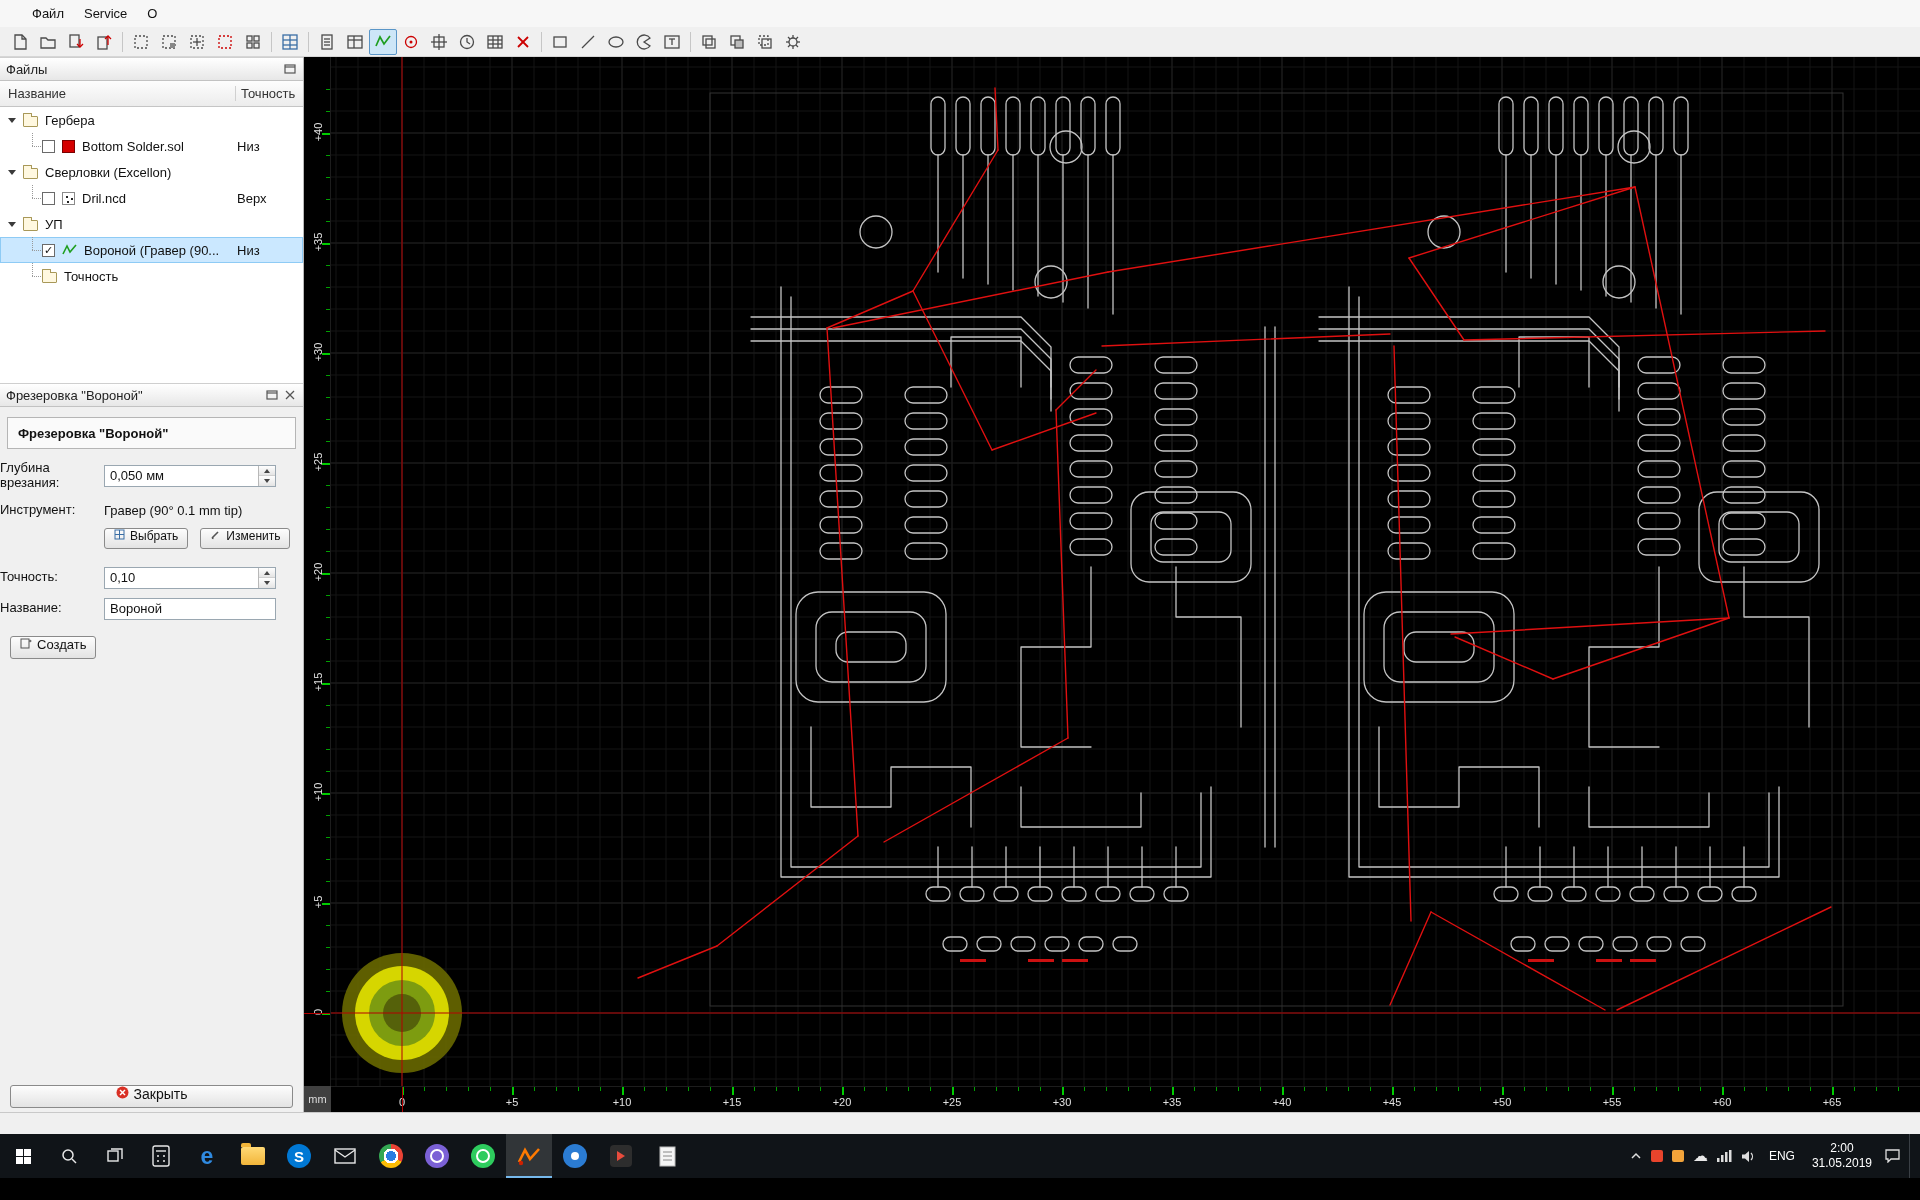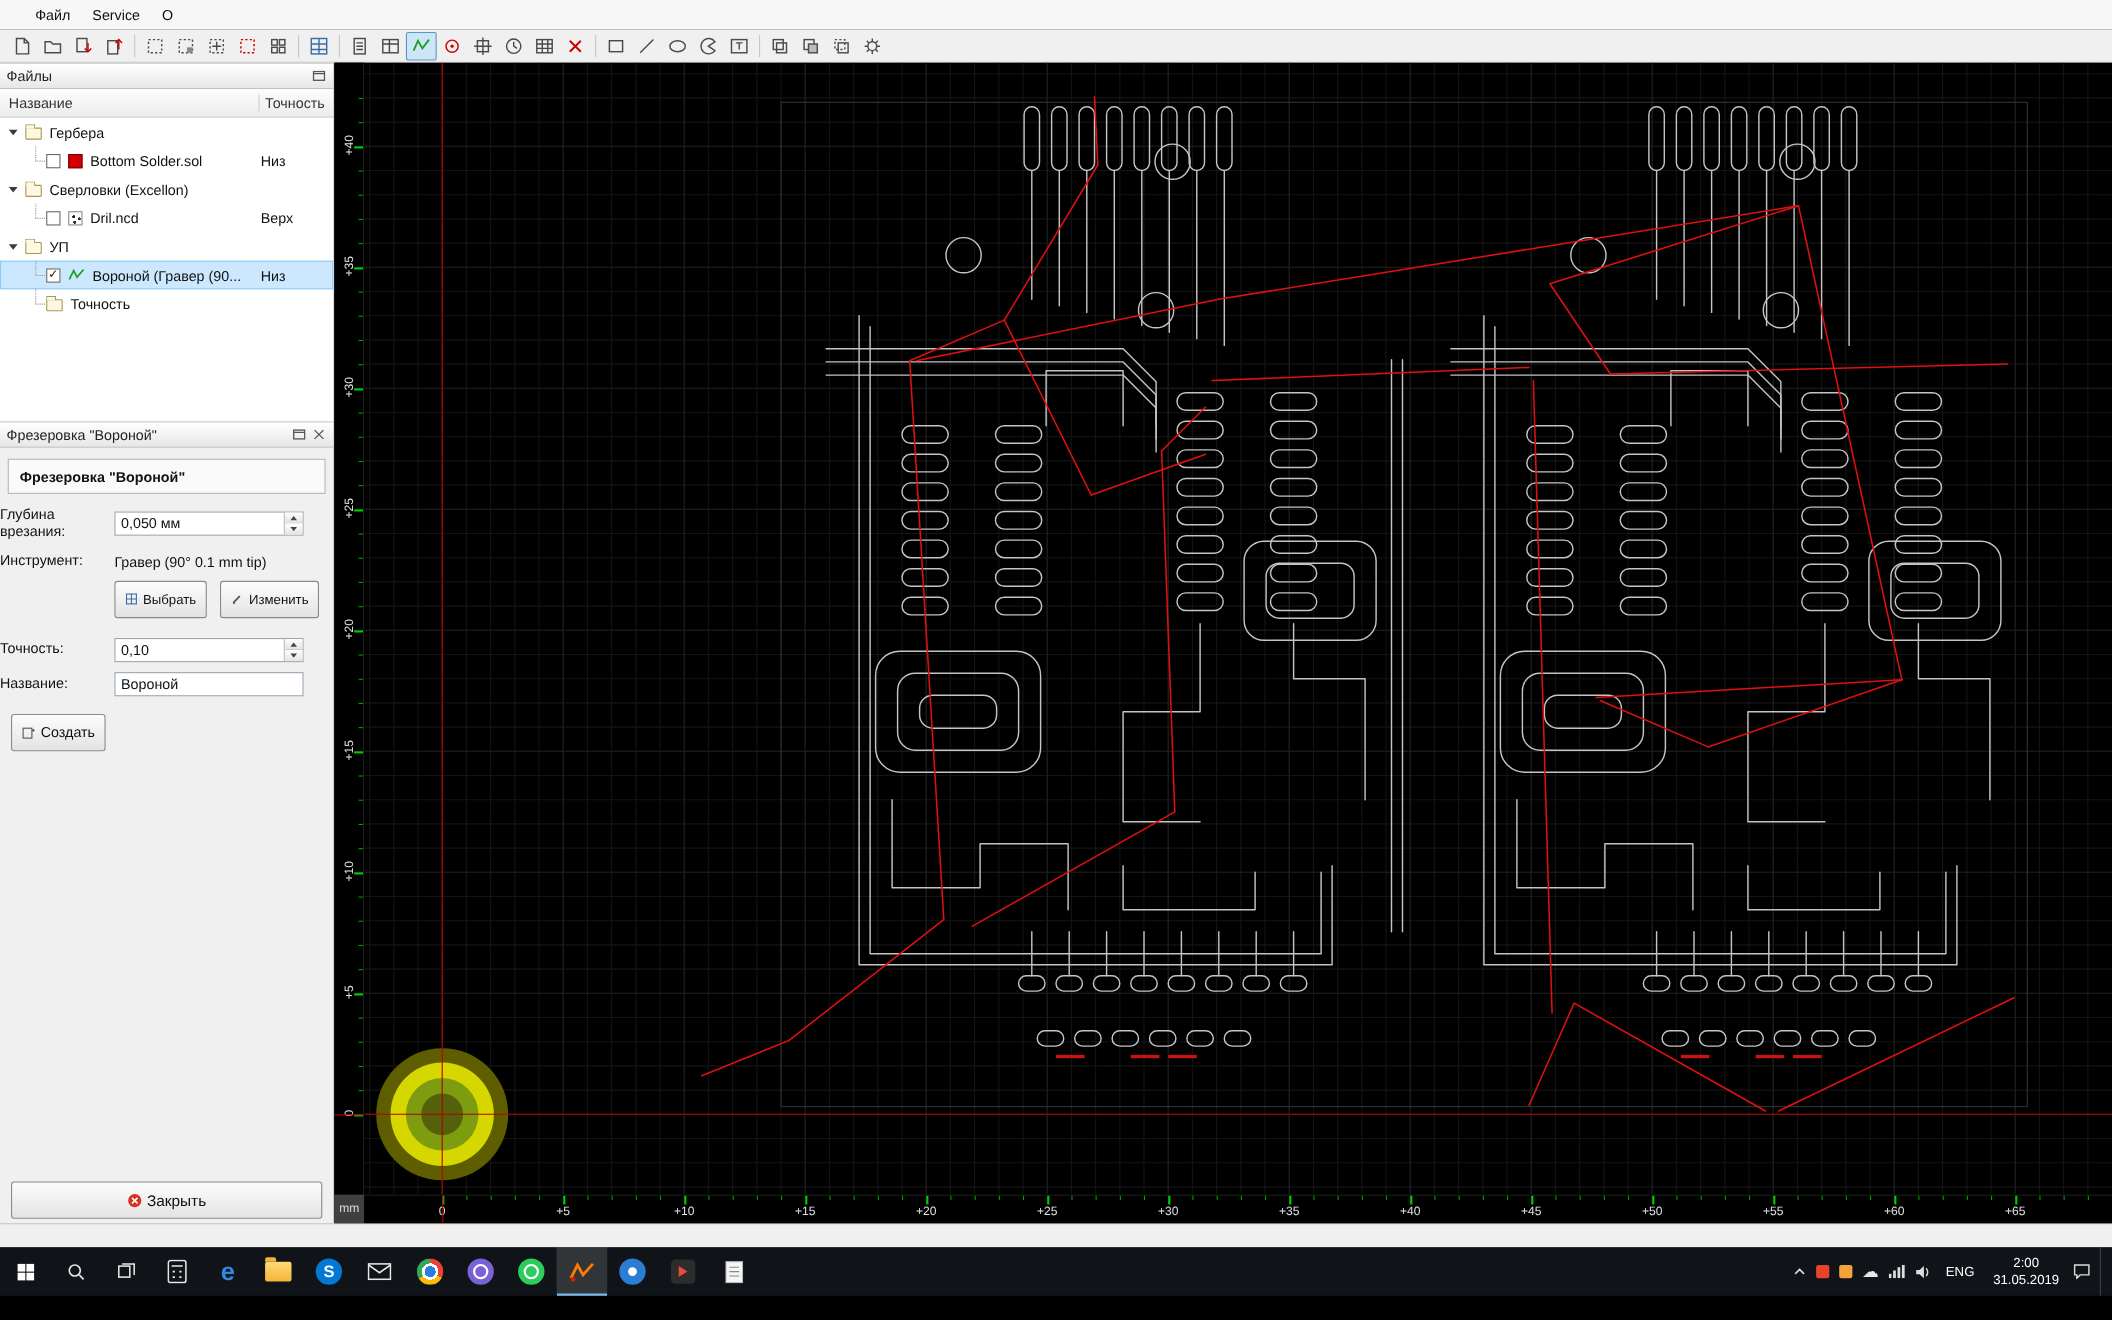--- a/index.html
+++ b/index.html
@@ -83,23 +83,23 @@
            display:flex; align-items:center; padding:0 5px; font-size:13px; }
   .spin .arrows { position:absolute; right:0; top:0; bottom:0; width:17px; border-left:1px solid #b8b8b8;
                   display:flex; flex-direction:column; }
   .sa { flex:1; display:flex; align-items:center; justify-content:center;
         background:linear-gradient(#fefefe,#e4e4e4); }
   .sa.up { border-bottom:1px solid #cfcfcf; }
   .tri-up { width:0; height:0; border-left:3px solid transparent; border-right:3px solid transparent;
             border-bottom:4px solid #444; }
   .tri-dn { width:0; height:0; border-left:3px solid transparent; border-right:3px solid transparent;
             border-top:4px solid #444; }
-  .btn { display:inline-flex; align-items:center; justify-content:center; gap:5px;
+  .btn { display:inline-flex; align-items:flex-start; justify-content:center; gap:5px;
          border:1px solid #8a8a8a; border-radius:3px; background:linear-gradient(#fdfdfd,#e3e3e3);
-         font-size:12px; height:21px; padding:16px 9px; color:#111; }
+         font-size:12px; height:21px; padding:0 9px; color:#111; }
   .btn-row { margin:10px 0 0 104px; display:flex; gap:12px; }
   .btn-create { margin:16px 10px 0; height:23px; font-size:13px; display:flex; }
   .sidebar-fill { flex:1; }
   .btn-close { margin:0 10px 4px; height:23px; font-size:14px; display:flex; }
 
   
   .canvas { position:absolute; left:304px; right:0; top:0; bottom:0; background:#000; }
   #pcb { position:absolute; left:27px; top:0; }
   #ruler-left { position:absolute; left:0; top:0; width:27px; height:1029px; background:#000;
                 border-right:1px solid #1d1d1d; }

